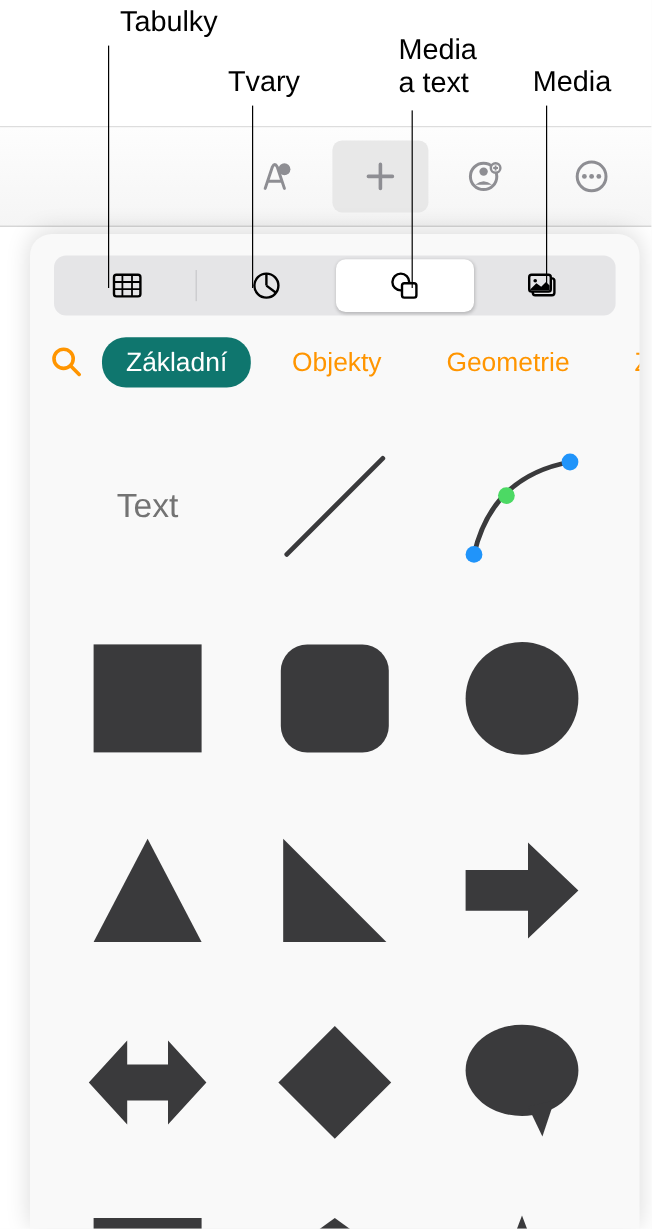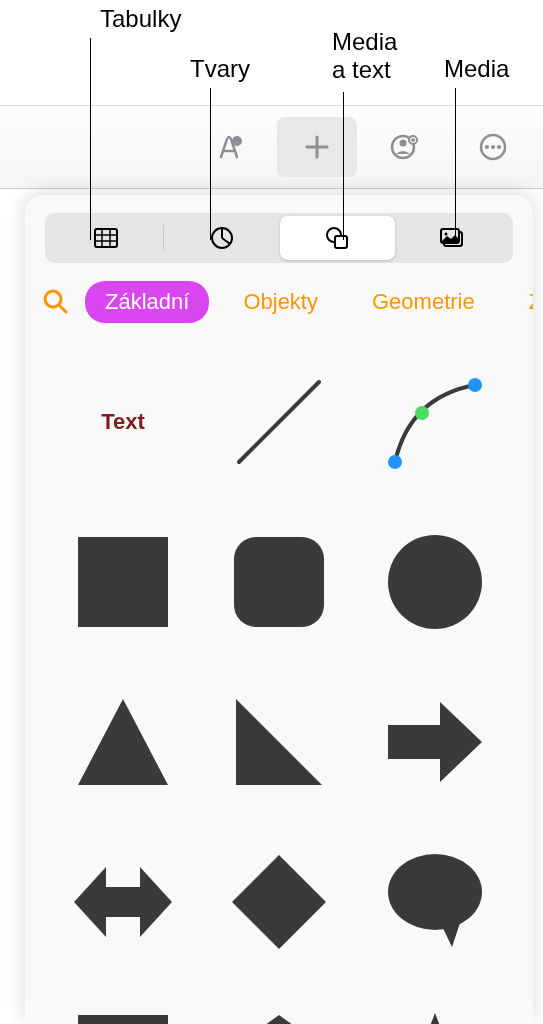--- a/index.html
+++ b/index.html
@@ -19,27 +19,27 @@
     
     .segment-bar { display: flex; gap: 0; margin: 18px 20px 0; background: #e5e5e7; border-radius: 10px; padding: 3px; position: relative; }
     .segment { flex: 1; height: 44px; display: flex; align-items: center; justify-content: center; border-radius: 8px; position: relative; }
     .segment.selected { background: #fff; box-shadow: 0 1px 3px rgba(0,0,0,0.2); }
     .segment svg { width: 28px; height: 28px; }
     .seg-divider { width: 1px; height: 26px; background: #c8c8ca; align-self: center; }
     
     .category-row { display: flex; align-items: center; gap: 14px; padding: 18px 16px 14px; overflow: hidden; }
     .search-icon { width: 30px; height: 30px; flex-shrink: 0; }
     .category-pill { padding: 8px 20px; border-radius: 20px; font-size: 22px; font-weight: 400; white-space: nowrap; }
-    .category-pill.active { background: #d946ef; color: #fff; }
+    .category-pill.active { background: #0f766e; color: #fff; }
     .category-pill.inactive { color: #ff9500; }
     
     .shapes-grid { display: grid; grid-template-columns: repeat(3, 1fr); gap: 30px 20px; padding: 20px 30px; }
     .shape-cell { height: 130px; display: flex; align-items: center; justify-content: center; }
     .shape-cell svg { width: 110px; height: 110px; }
-    .text-shape { font-size: 22px; font-weight: 700; color: #7f1d1d; }
+    .text-shape { font-size: 28px; font-weight: 400; color: #737373; }
     .shape-fill { fill: #3a3a3c; }
   </style>
 </head>
 <body>
 
 <div class="callouts">
   <div class="callout-label" style="top:5px; left:100px;">Tabulky</div>
   <div class="callout-line" style="top:38px; left:90px; height:202px;"></div>
 
   <div class="callout-label" style="top:55px; left:190px;">Tvary</div>

